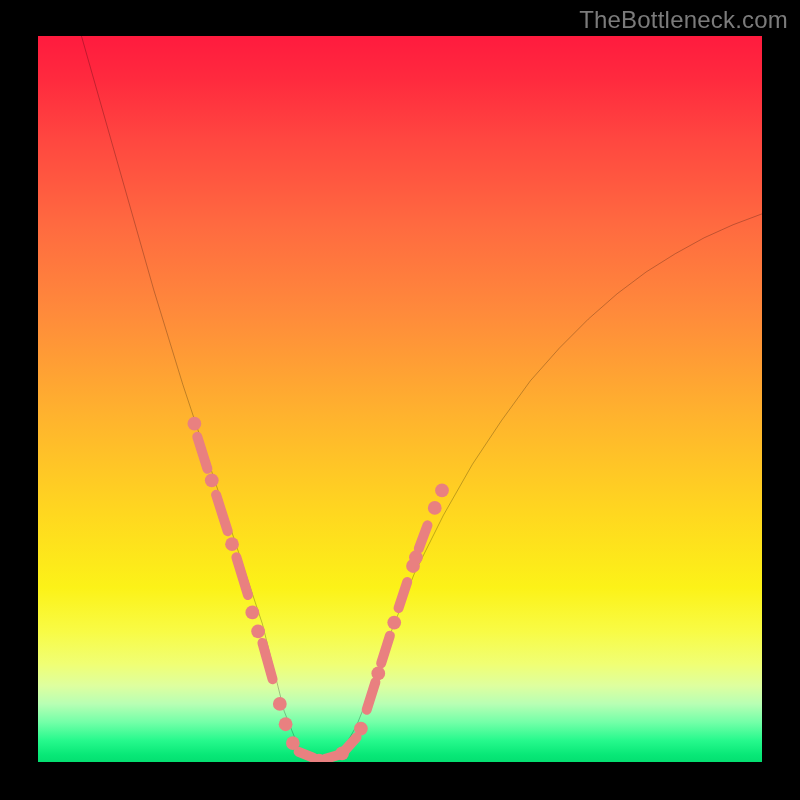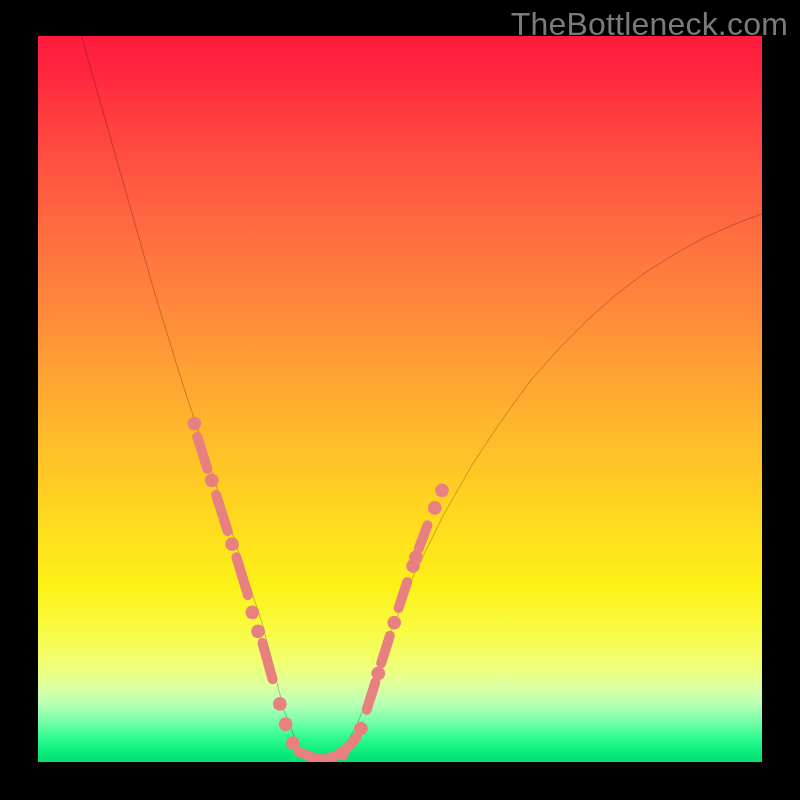--- a/index.html
+++ b/index.html
@@ -50,21 +50,21 @@
       #27f98d 97%,
       #08e877 99%,
       #04df71 100%
     );
   }
   .watermark {
     position: absolute;
     top: 6px;
     right: 12px;
     color: #7b7b7b;
-    font-size: 32px;
+    font-size: 24px;
     font-weight: 400;
     letter-spacing: 0.2px;
     user-select: none;
   }
   svg.curve {
     position: absolute;
     left: 0; top: 0;
   }
 </style>
 </head>

